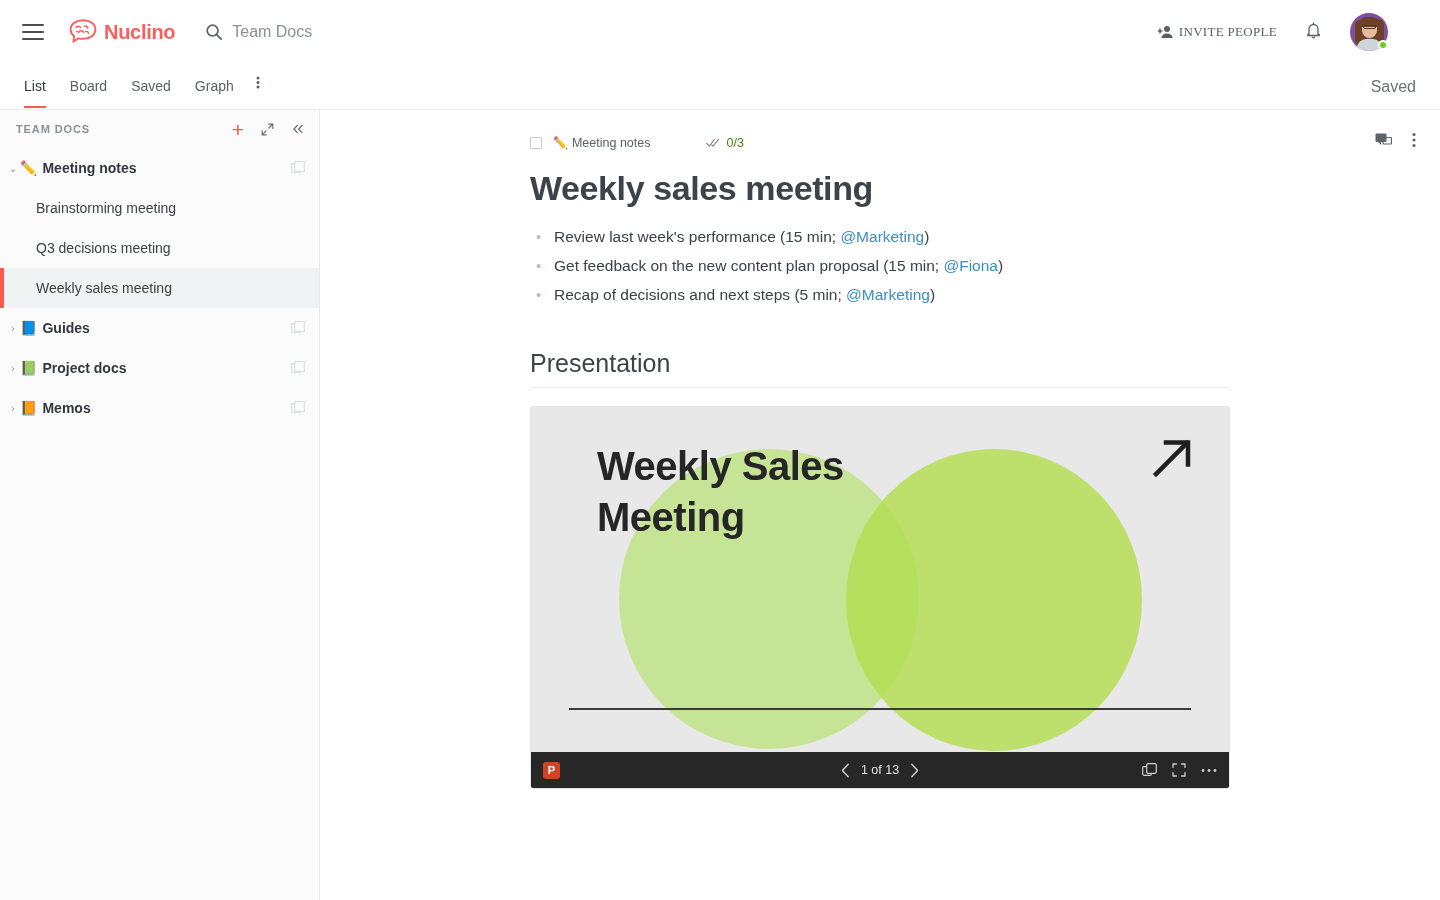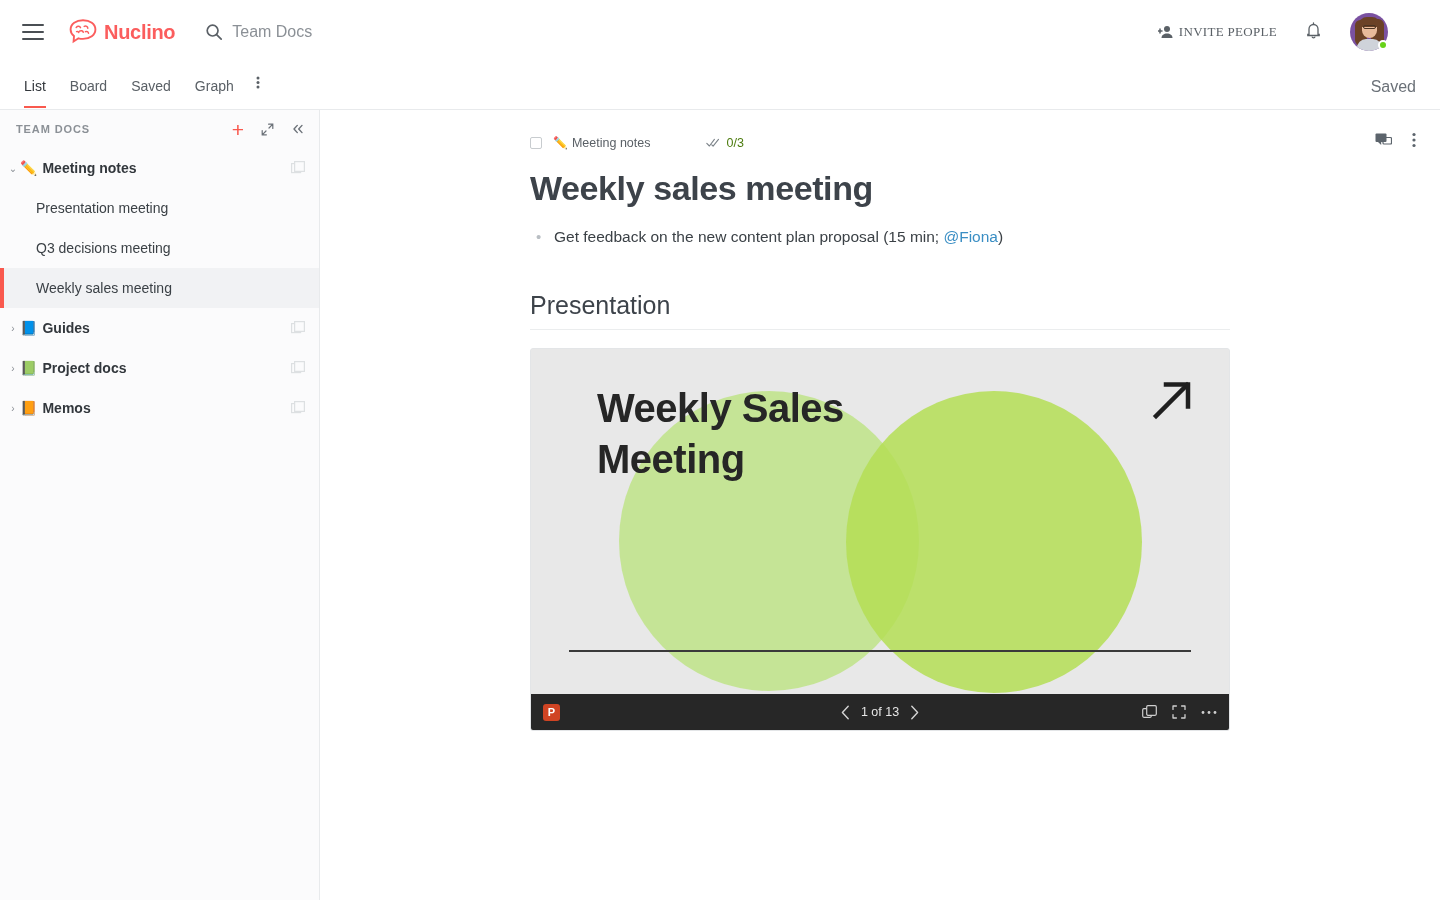--- a/index.html
+++ b/index.html
@@ -322,21 +322,21 @@
       <span class="tree-label bold">Meeting notes</span>
       <span class="cluster-ico">
         <svg width="14" height="14" viewBox="0 0 14 14">
           <rect x="0.6" y="2.6" width="9" height="9" fill="none" stroke="#c6cacd" stroke-width="1.2"></rect>
           <rect x="3.6" y="0.6" width="9.8" height="9.8" fill="#fbfbfc" stroke="#c6cacd" stroke-width="1.2"></rect>
         </svg>
       </span>
     </div>
 
     <div class="tree-item child">
-      <span class="tree-label">Presentation meeting</span>
+      <span class="tree-label">Brainstorming meeting</span>
     </div>
 
     <div class="tree-item child">
       <span class="tree-label">Q3 decisions meeting</span>
     </div>
 
     <div class="tree-item child selected">
       <span class="tree-label">Weekly sales meeting</span>
     </div>
 
@@ -421,21 +421,23 @@
           <path d="M0.8 5.4L3.4 8l5-6.6M5.8 6.8l1.3 1.3 5.4-6.7" fill="none" stroke="#7b8288" stroke-width="1.1" stroke-linecap="round" stroke-linejoin="round"></path>
         </svg>
         <span class="task-count-text">0/3</span>
       </span>
     </div>
 
     <h1 class="doc-title">Weekly sales meeting</h1>
 
 
     <ul class="agenda">
+      <li><span>Review last week's performance (15 min; </span><span class="mention">@Marketing</span><span>)</span></li>
       <li><span>Get feedback on the new content plan proposal (15 min; </span><span class="mention">@Fiona</span><span>)</span></li>
+      <li><span>Recap of decisions and next steps (5 min; </span><span class="mention">@Marketing</span><span>)</span></li>
     </ul>
 
     <h2 class="section">Presentation</h2>
 
     <div class="embed">
       <div class="slide">
         <div class="circle-a"></div>
         <div class="circle-b"></div>
         <div class="slide-title">Weekly Sales Meeting</div>
         <div class="slide-arrow">

